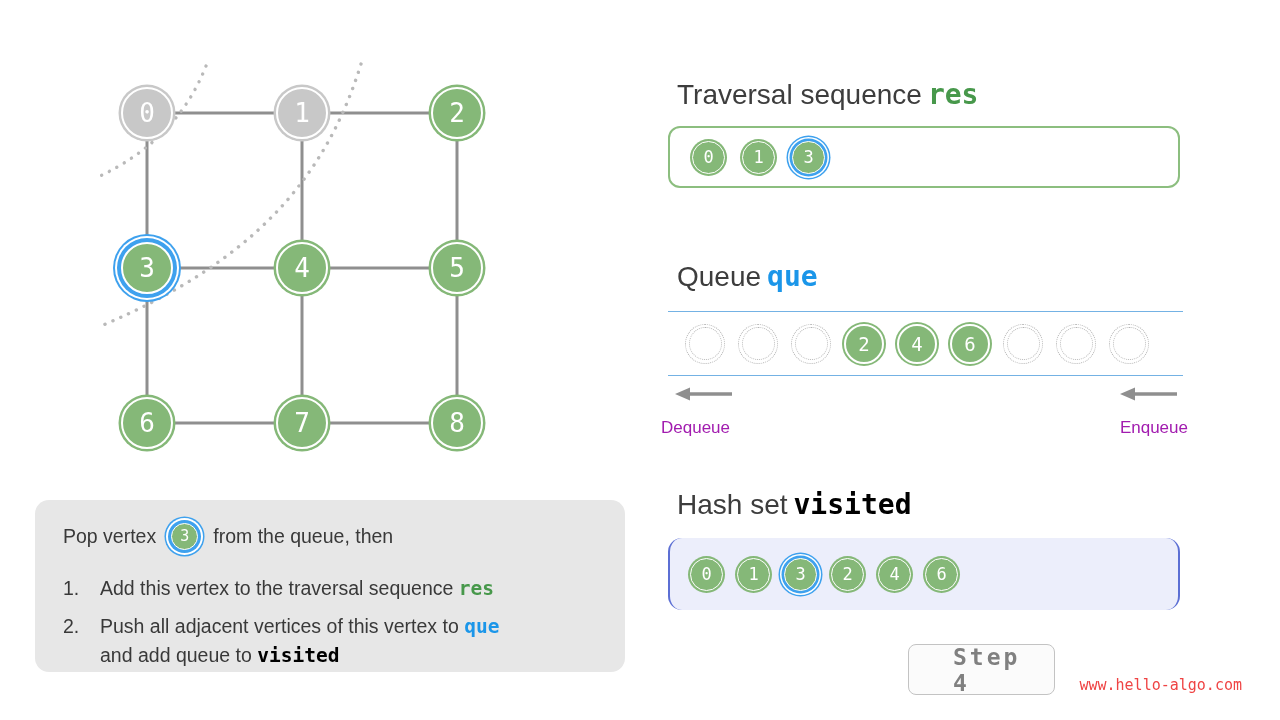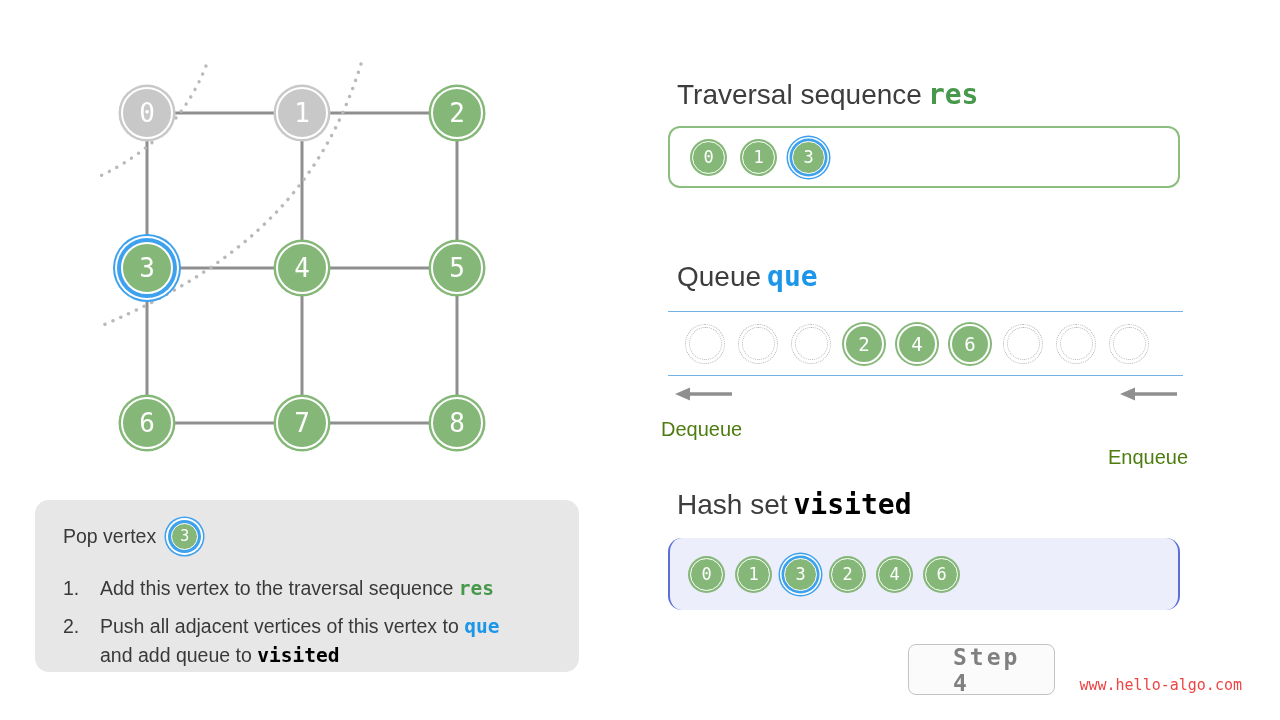--- a/index.html
+++ b/index.html
@@ -64,33 +64,33 @@
     border:1.5px dotted #b4b4b4; border-radius:50%;
   }
   .qchip {
     width:40px; height:40px; border-radius:50%;
     border:2px solid #fff; background:#85b878; box-shadow:0 0 0 2px #85b878;
     display:flex; align-items:center; justify-content:center;
     font-family:"DejaVu Sans Mono", monospace; font-size:19px; color:#fff;
     flex:0 0 auto;
   }
   .arrow { position:absolute; top:387px; }
-  .rail-label { position:absolute; top:418px; font-size:20px; color:#4d7c0f; }
+  .rail-label { position:absolute; top:418px; font-size:17px; color:#a21caf; }
 
   
   #hash-box {
     position:absolute; left:668px; top:538px; width:512px; height:72px;
     background:#eceefb; border-radius:14px;
     border-left:2.5px solid #5c6fd4; border-right:2.5px solid #5c6fd4;
     display:flex; align-items:center; gap:14px; padding-left:20px;
   }
 
   
   #explain-box {
-    position:absolute; left:35px; top:500px; width:544px; height:172px;
+    position:absolute; left:35px; top:500px; width:590px; height:172px;
     background:#e7e7e7; border-radius:14px;
     padding:13px 22px 0 28px; font-size:19.5px; color:#393939;
   }
   #explain-intro { display:flex; align-items:center; height:46px; }
   .inline-vertex {
     width:27px; height:27px; border-radius:50%;
     border:1.5px solid #fff; background:#85b878;
     box-shadow:0 0 0 3px #3ea1ee, 0 0 0 5px #fff, 0 0 0 6.5px #3ea1ee;
     display:inline-flex; align-items:center; justify-content:center;
     font-family:"DejaVu Sans Mono", monospace; font-size:15px; color:#fff;
@@ -178,38 +178,39 @@
 
 <svg class="arrow" style="left:675px;" width="58" height="14">
   <line x1="14" y1="7" x2="57" y2="7" stroke="#8f8f8f" stroke-width="3.5"></line>
   <polygon points="0,7 15,0.5 15,13.5" fill="#8f8f8f"></polygon>
 </svg>
 <svg class="arrow" style="left:1120px;" width="58" height="14">
   <line x1="14" y1="7" x2="57" y2="7" stroke="#8f8f8f" stroke-width="3.5"></line>
   <polygon points="0,7 15,0.5 15,13.5" fill="#8f8f8f"></polygon>
 </svg>
 <div class="rail-label" style="left:661px;">Dequeue</div>
-<div class="rail-label" style="right:92px;margin-top:28px;">Enqueue</div>
+<div class="rail-label" style="right:92px;">Enqueue</div>
 
 <div class="sec-title" style="top:488px;">
   <span>Hash set</span><span class="code indigo">visited</span>
 </div>
 <div id="hash-box">
     <div class="chip">0</div>
     <div class="chip">1</div>
     <div class="chip current">3</div>
     <div class="chip">2</div>
     <div class="chip">4</div>
     <div class="chip">6</div>
   </div>
 
 <div id="explain-box">
   <div id="explain-intro">
     <span>Pop vertex</span>
     <span class="inline-vertex">3</span>
+    <span>from the queue, then</span>
   </div>
   <div id="explain-list">
       <div class="explain-item">
         <span class="num">1.</span>
         <span class="body"><span>Add this vertex to the traversal sequence </span><span class="code green">res</span></span>
       </div>
       <div class="explain-item">
         <span class="num">2.</span>
         <span class="body"><span>Push all adjacent vertices of this vertex to </span><span class="code blue">que</span><br><span>and add queue to </span><span class="code indigo">visited</span></span>
       </div>

